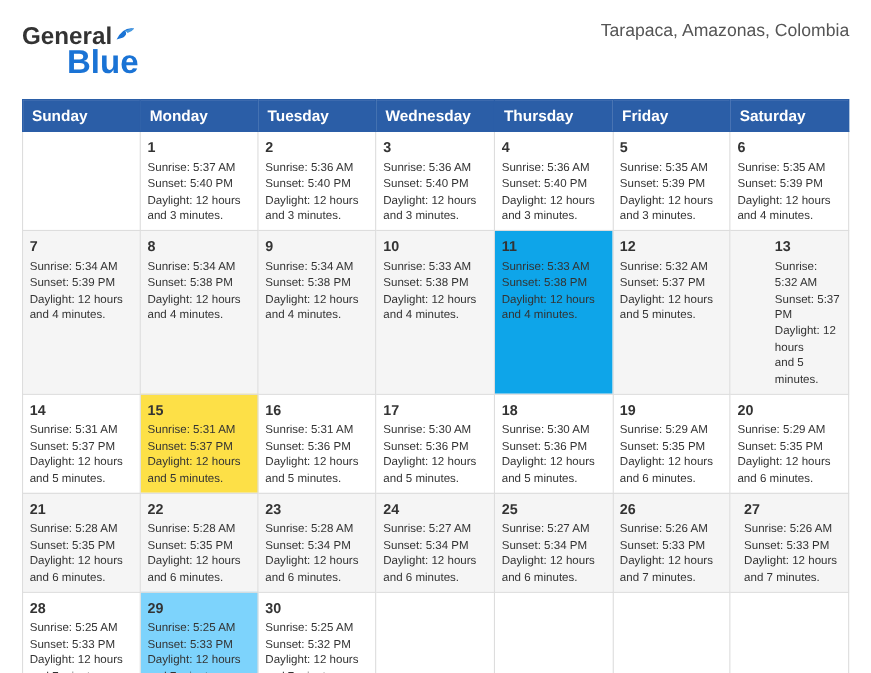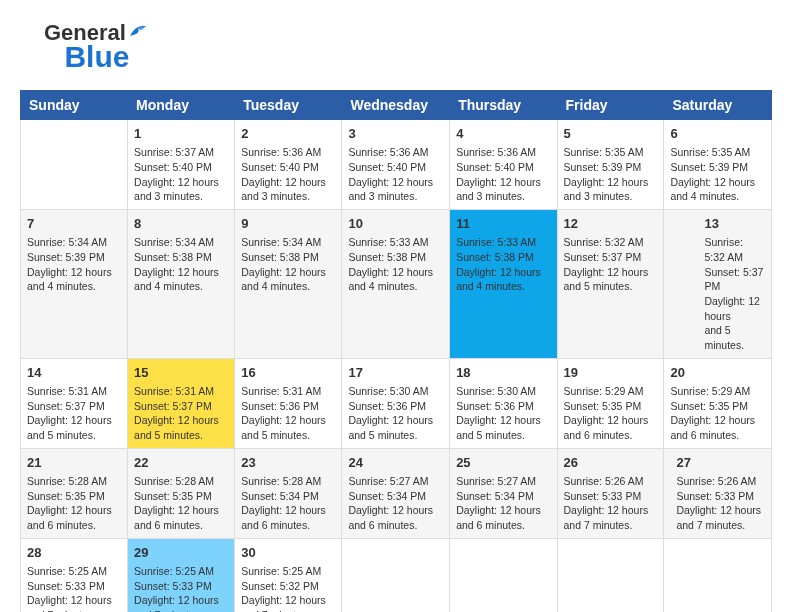--- a/index.html
+++ b/index.html
@@ -12,22 +12,21 @@
     }
     .header {
       display: flex;
       justify-content: space-between;
       align-items: flex-start;
       margin-bottom: 16px;
     }
     .logo {
       display: flex;
       flex-direction: column;
-      align-items: center;
-      margin-left: 24px;
+      align-items: flex-end;
     }
     .logo-row {
       display: flex;
       align-items: center;
     }
     .title-block {
       text-align: right;
     }
     .title-block h1 {
       font-size: 36px;
@@ -91,20 +90,21 @@
     <div class="logo-row">
       <span style="font-size:22px;font-weight:bold;color:#333;">General</span>
       <svg width="22" height="18" viewBox="0 0 22 18" style="margin-left:2px;margin-top:-4px;">
         <path d="M2,14 Q8,2 18,4 Q14,8 10,6 Q12,10 8,12 Z" fill="#1a73d5"></path>
         <path d="M10,6 Q14,4 18,4 Q16,7 12,8 Z" fill="#4a9be0"></path>
       </svg>
     </div>
     <span style="font-size:30px;font-weight:bold;color:#1a73d5;margin-top:-6px;">Blue</span>
   </div>
   <div class="title-block">
+    <h2>Tarapaca, Amazonas, Colombia</h2>
   </div>
 </div>
 
 <table class="calendar">
   <thead>
     <tr>
     <th>Sunday</th>
         <th>Monday</th>
         <th>Tuesday</th>
         <th>Wednesday</th>

